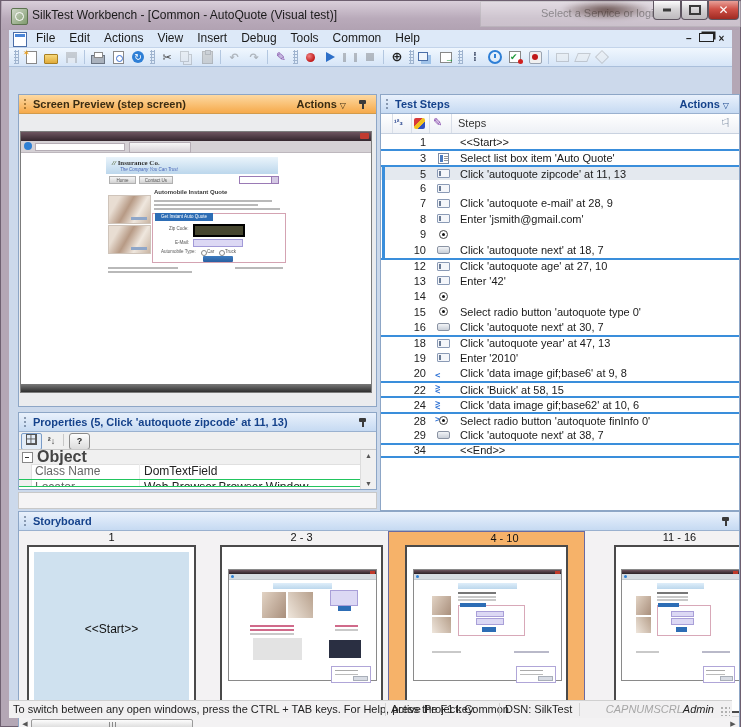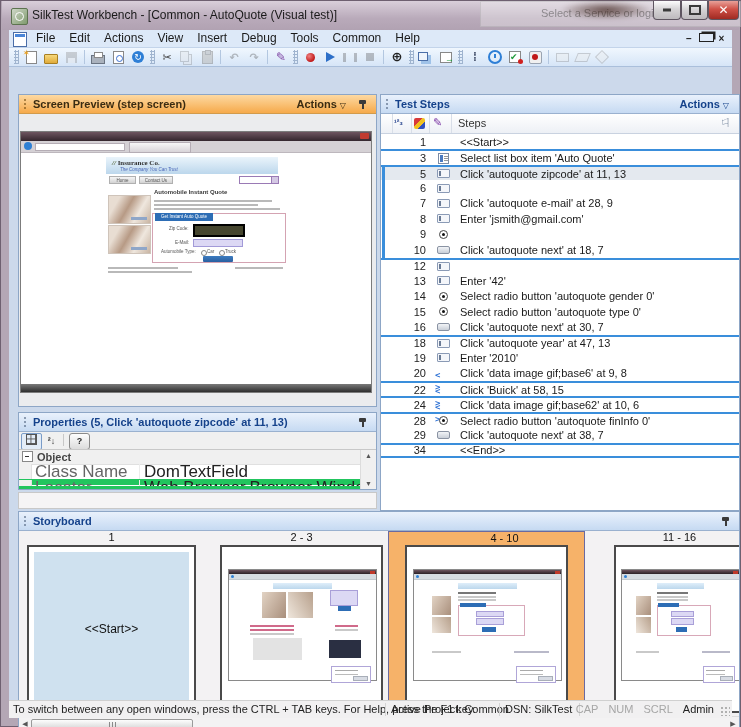--- a/index.html
+++ b/index.html
@@ -187,25 +187,25 @@
       background-image:linear-gradient(#555 1px,transparent 1px),linear-gradient(90deg,#555 1px,transparent 1px);
       background-size:4.5px 4.5px;background-position:-1px -1px;}
   #ptb-az{left:22px;font-weight:bold;}
   #ptb-sep{position:absolute;left:44px;top:2px;width:1px;height:12px;background:#c8c8c8;}
   #ptb-help{left:50px;border:1px solid #8a8a8a;background:linear-gradient(#fdfdfd,#dcdcdc);font-weight:bold;color:#2a2a2a;border-radius:3px;}
   #props-grid{position:absolute;left:0;right:0;top:36px;bottom:0;background:#fff;border-top:1px solid #c8c8c8;overflow:hidden;}
   #pg-scroll{position:absolute;right:0;top:0;bottom:0;width:15px;background:#f0f0f0;border-left:1px solid #dcdcdc;}
   #pg-scroll .up,#pg-scroll .dn{position:absolute;left:0;right:0;font-size:7px;color:#555;text-align:center;}
   #pg-scroll .up{top:2px;} #pg-scroll .dn{bottom:2px;}
   #pg-group{position:absolute;left:0;right:15px;top:0;height:14px;background:#f0f0f0;border-bottom:1px solid #e0e0e0;
-      font-size:11px;font-weight:bold;color:#444;line-height:14px;}
+      font-size:16px;font-weight:bold;color:#444;line-height:14px;}
   #pg-group .minus{display:inline-block;width:9px;height:9px;border:1px solid #888;background:#fff;
       margin:0 4px 0 3px;position:relative;top:1px;}
   #pg-group .minus::after{content:"";position:absolute;left:1.5px;top:3.5px;width:4px;height:1px;background:#333;}
-  .pg-row{position:absolute;left:0;right:15px;height:15px;font-size:17px;line-height:15px;border-bottom:6px solid #22c55e;}
+  .pg-row{position:absolute;left:0;right:15px;height:15px;font-size:12px;line-height:15px;border-bottom:1px solid #22c55e;}
   .pg-row .gut{position:absolute;left:0;top:0;bottom:0;width:12px;background:#f0f0f0;border-right:1px solid #e0e0e0;}
   .pg-row .nm{position:absolute;left:16px;color:#666;}
   .pg-row .vl{position:absolute;left:120px;color:#222;border-left:1px solid #ececec;padding-left:4px;right:0;white-space:nowrap;overflow:hidden;}
   #pg-row1{top:14px;}
   #pg-row2{top:30px;height:6px;overflow:hidden;}
   #props-desc{position:absolute;left:9px;top:462px;width:359px;height:17px;background:#f5f4f5;border:1px solid #c8c8c8;box-sizing:border-box;}
   
   #story-panel{left:9px;top:481px;width:722px;height:221px;background:#f3f2f3;}
   #story-body{position:absolute;left:0;right:0;top:19px;bottom:14px;overflow:hidden;}
   .sb-item{position:absolute;top:0;height:188px;}
@@ -253,21 +253,21 @@
   #story-thumb{position:absolute;left:12px;top:1.5px;width:160px;height:10px;border:1px solid #9a9a9a;border-radius:2px;
       background:linear-gradient(#fdfdfd,#d2d2d2);}
   #story-thumb::after{content:"";position:absolute;left:50%;top:2.5px;width:1px;height:5px;background:#8a8a8a;box-shadow:-3px 0 0 #8a8a8a,3px 0 0 #8a8a8a;}
   
   #statusbar{position:absolute;left:0;right:0;bottom:0;height:17px;background:#f1f0f1;border-top:1px solid #d0d0d0;font-size:11px;color:#222;}
   #sb-msg{position:absolute;left:4px;top:2px;white-space:nowrap;}
   .sb-sep{position:absolute;top:2px;bottom:2px;width:1px;background:#d5d5d5;}
   #sb-proj{position:absolute;left:382px;top:2px;}
   #sb-dsn{position:absolute;left:496px;top:2px;}
   #sb-inds{position:absolute;right:18px;top:2px;}
-  .sb-ind{display:inline-block;margin-left:10px;color:#222;}
+  .sb-ind{display:inline-block;color:#222;font-style:italic;}
   .sb-ind.dim{color:#a6a6a6;}
   #sb-grip{position:absolute;right:2px;bottom:2px;width:10px;height:10px;
       background-image:radial-gradient(circle,#b0b0b0 1px,transparent 1.2px);background-size:4px 4px;}
 </style>
 </head>
 <body>
 
 <div id="win">
 
   <div id="titlebar">
@@ -513,34 +513,34 @@
             <span class="step-icobox">
               <span class="si si-button"></span>
             </span>
             <span class="step-text">Click 'autoquote next' at 18, 7</span>
           </div>
           <div class="step-row sep">
             <span class="step-num">12</span>
             <span class="step-icobox">
               <span class="si si-textfield"></span>
             </span>
+            <span class="step-text">Click 'autoquote age' at 27, 10</span>
           </div>
           <div class="step-row">
             <span class="step-num">13</span>
             <span class="step-icobox">
               <span class="si si-textfield"></span>
             </span>
             <span class="step-text">Enter '42'</span>
           </div>
           <div class="step-row">
             <span class="step-num">14</span>
             <span class="step-icobox">
               <span class="si si-radio"></span>
             </span>
-            <span class="step-text">Select radio button 'autoquote gender 0'</span>
           </div>
           <div class="step-row">
             <span class="step-num">15</span>
             <span class="step-icobox">
               <span class="si si-radio"></span>
             </span>
             <span class="step-text">Select radio button 'autoquote type 0'</span>
           </div>
           <div class="step-row">
             <span class="step-num">16</span>

